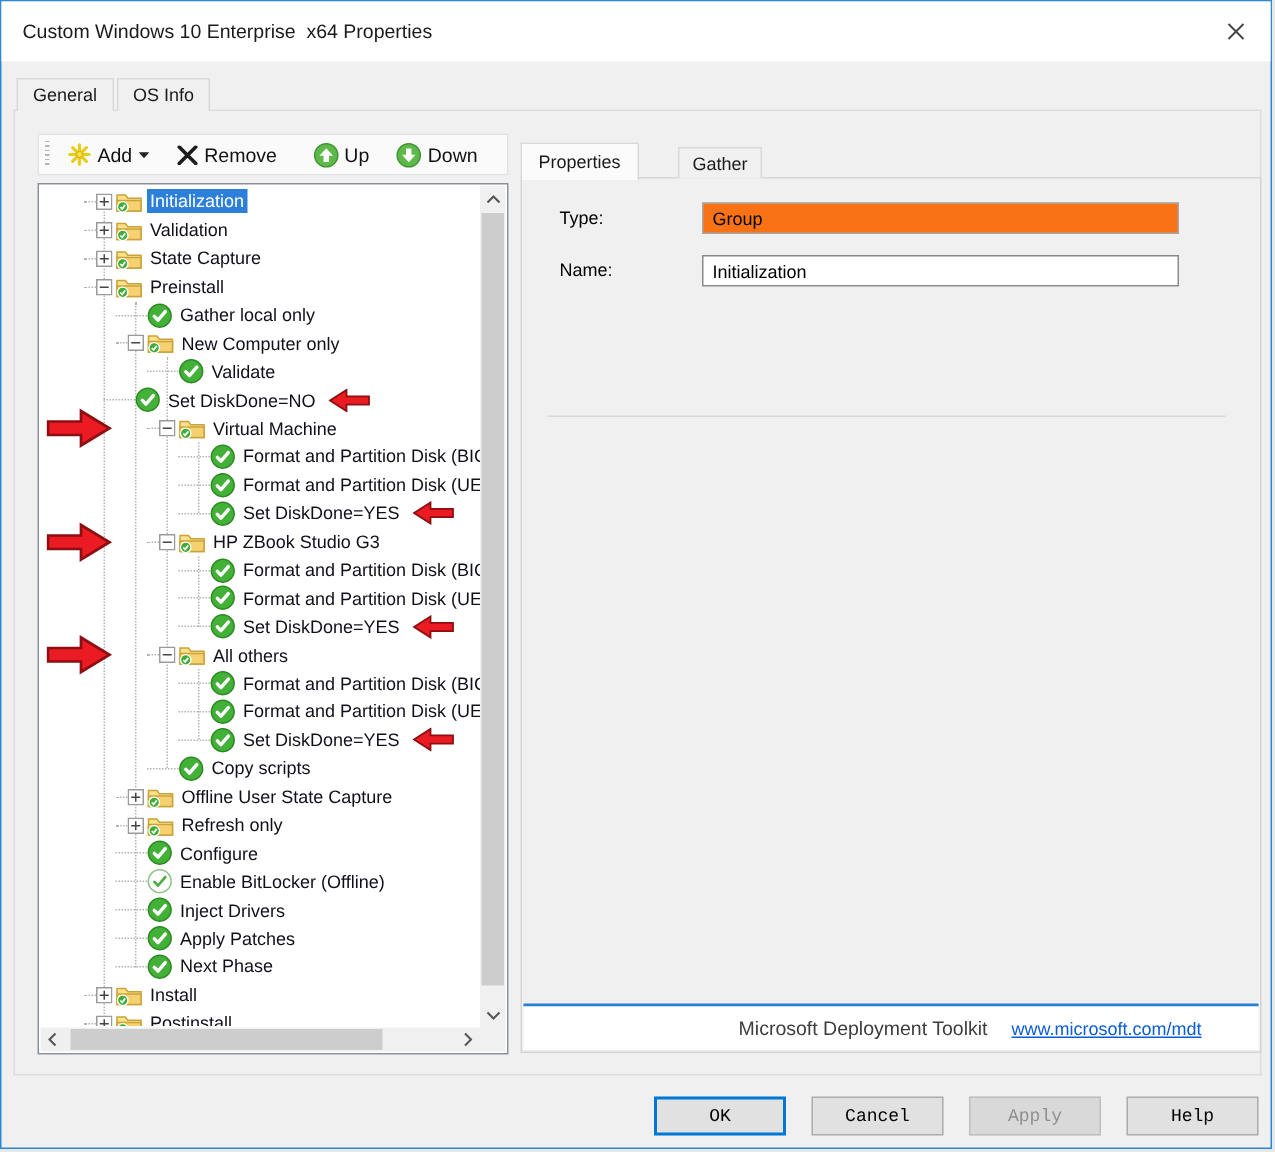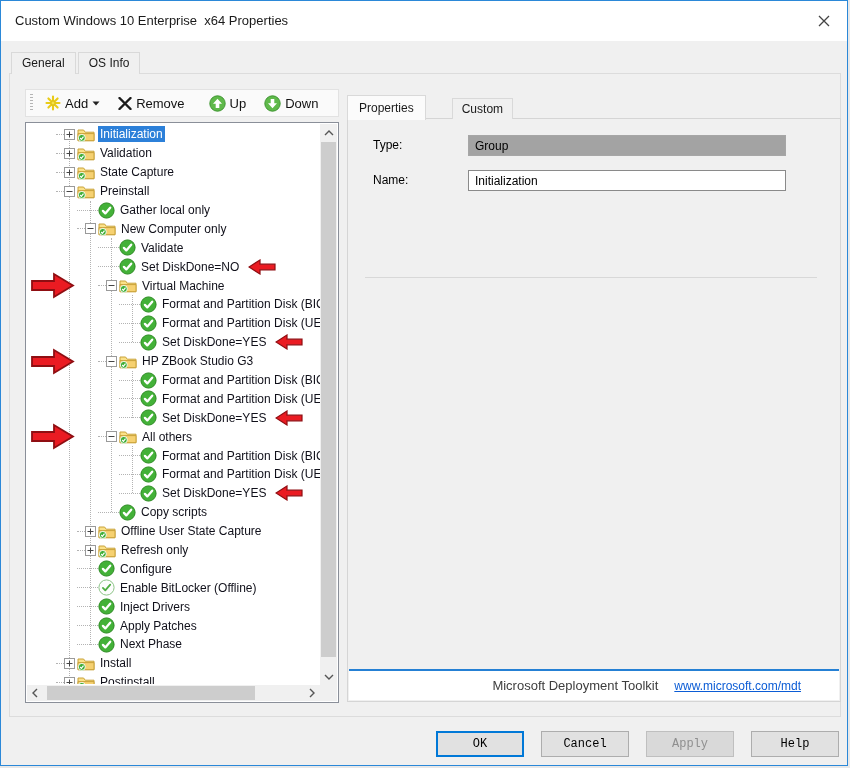--- a/index.html
+++ b/index.html
@@ -39,21 +39,21 @@
   .hscroll .thumb{position:absolute;top:1px;bottom:1px;left:20px;width:208px;background:#cdcdcd;}
   .sb-corner{position:absolute;right:1px;bottom:1px;width:17px;height:16px;background:#f0f0f0;}
   
   .dtabstrip{position:absolute;left:337px;top:20px;height:25px;display:flex;align-items:flex-end;z-index:4;gap:24px;}
   .dtab{padding:3px 9px;font-size:12px;background:#f0f0f0;border:1px solid #d9d9d9;border-bottom:none;margin-right:2px;color:#1a1a1a;}
   .dtab.active{background:#fbfbfb;padding:5px 11px;position:relative;top:1px;}
   .panel{position:absolute;left:337px;top:44px;width:494px;height:584px;background:#f0f0f0;border:1px solid #d5d5d5;box-sizing:border-box;padding-left:48px;}
   .frow{position:absolute;left:0;width:100%;}
   .flabel{position:absolute;left:25px;top:3px;font-size:12px;color:#000;}
   .field{position:absolute;left:120px;top:0;width:318px;height:21px;box-sizing:border-box;font-size:12px;color:#000;padding:3px 6px 0;background:#fff;border:1px solid #8a8a8a;overflow:hidden;white-space:nowrap;}
-  .field.ro{background:#a3a3a3;border-color:#a6a6a6;}
+  .field.ro{background:#f97316;border-color:#a6a6a6;}
   .field.area{height:62px;}
   .divider{position:absolute;left:17px;top:158px;width:452px;border-top:1px solid #d8d8d8;}
   .blue-rule{position:absolute;left:1px;right:1px;top:550px;height:2px;background:#2580d4;}
   .brand{position:absolute;left:1px;right:1px;top:552px;bottom:1px;background:#ffffff;display:flex;align-items:center;justify-content:flex-end;gap:16px;padding-right:38px;}
   .brand-product{font-size:13px;color:#3d3d3d;}
   .brand-link{font-size:12px;color:#0b5cd5;text-decoration:underline;cursor:pointer;}
   
   .btnrow{position:absolute;right:8px;bottom:8px;display:flex;gap:17px;font-family:Liberation Mono, monospace;}
   .btn{width:88px;height:26px;box-sizing:border-box;background:#e1e1e1;border:1px solid #adadad;font-size:12px;font-family:inherit;color:#000;cursor:pointer;}
   .btn.focused{border:2px solid #0078d7;}
@@ -240,21 +240,21 @@
           <div class="trow" style="padding-left: 71px;">
             <span class="stub" style="width: 21px;"></span>
             <span class="nicon">
               <svg width="17" height="17" viewBox="0 0 17 17">
                 <circle cx="8.5" cy="8.5" r="7.6" fill="#43b138" stroke="#2b8a21"></circle>
                 <path d="M4.9 8.9 L7.3 11.4 L12.2 5.7" fill="none" stroke="#fff" stroke-width="2.3" stroke-linecap="round" stroke-linejoin="round"></path>
               </svg>
             </span>
             <span class="tlabel">Validate</span>
           </div>
-          <div class="trow" style="padding-left: 71px;">
+          <div class="trow" style="padding-left: 42px;">
             <span class="stub" style="width: 21px;"></span>
             <span class="nicon">
               <svg width="17" height="17" viewBox="0 0 17 17">
                 <circle cx="8.5" cy="8.5" r="7.6" fill="#43b138" stroke="#2b8a21"></circle>
                 <path d="M4.9 8.9 L7.3 11.4 L12.2 5.7" fill="none" stroke="#fff" stroke-width="2.3" stroke-linecap="round" stroke-linejoin="round"></path>
               </svg>
             </span>
             <span class="tlabel">Set DiskDone=NO</span>
             <span class="annot-left">
               <svg width="28" height="16" viewBox="0 0 28 16">
@@ -587,21 +587,21 @@
           <svg width="6" height="10" viewBox="0 0 6 10">
               <path d="M1 1 L5 5 L1 9" stroke="#555" stroke-width="1.4" fill="none"></path>
             </svg>
         </span>
       </div>
       <div class="sb-corner"></div>
     </div>
 
     <div class="dtabstrip">
       <div class="dtab active">Properties</div>
-      <div class="dtab">Custom</div>
+      <div class="dtab">Gather</div>
     </div>
 
     <div class="panel">
       <div class="frow" style="top:16px;height:21px;">
         <span class="flabel">Type:</span>
         <div class="field ro">Group</div>
       </div>
       <div class="frow" style="top:51px;height:21px;">
         <span class="flabel">Name:</span>
         <div class="field">Initialization</div>

